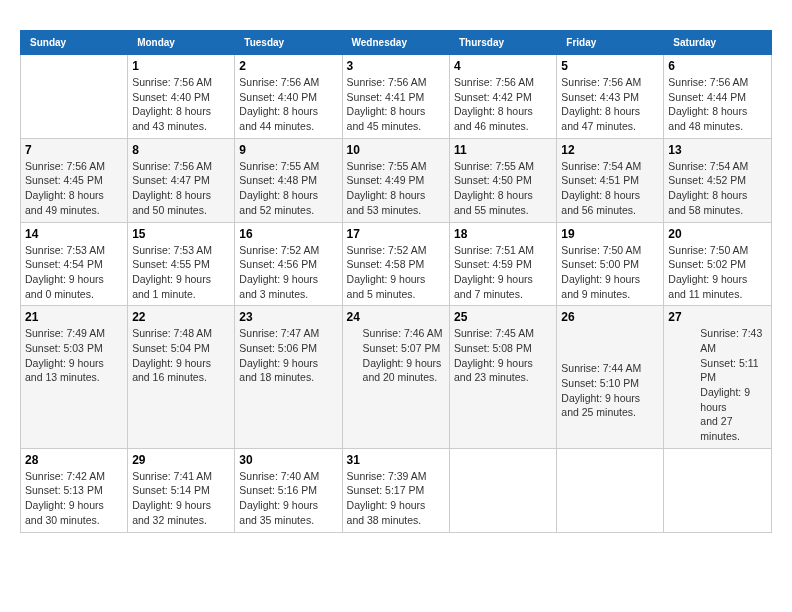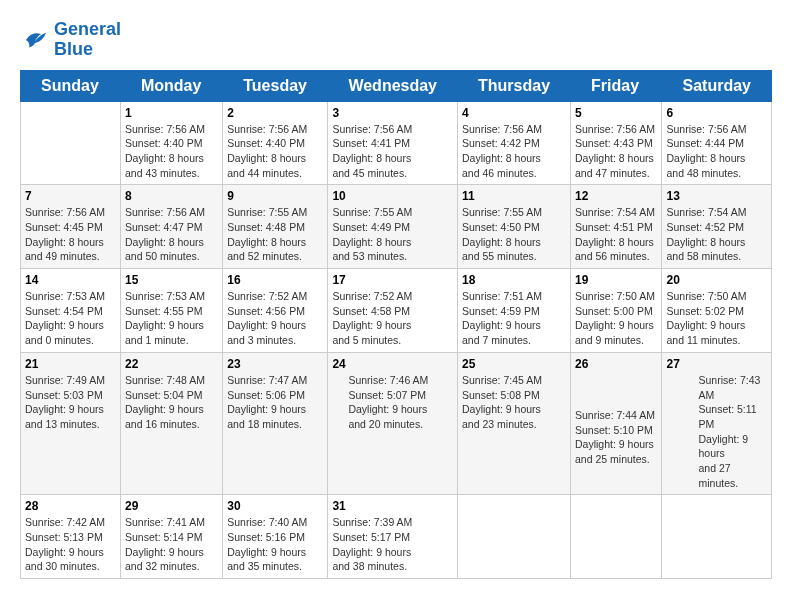--- a/index.html
+++ b/index.html
@@ -47,23 +47,23 @@
       color: #333;
     }
     .calendar {
       width: 100%;
       border-collapse: collapse;
       font-size: 11px;
     }
     .calendar th {
       background-color: #1a6bb5;
       color: #fff;
-      padding: 6px 20px;
+      padding: 6px 9px;
       text-align: left;
-      font-size: 16px;
+      font-size: 10px;
       border: 1px solid #1a6bb5;
     }
     .calendar td {
       border: 1px solid #ccc;
       vertical-align: top;
       padding: 4px;
       width: 108px;
       min-height: 80px;
       background: #fff;
     }
@@ -81,29 +81,20 @@
       line-height: 1.4;
     }
     .empty-cell {
       background: #fff !important;
     }
   </style>
 </head>
 <body>
 
 <div class="header-area">
-  <div class="logo">
-    <svg class="logo-bird" viewBox="0 0 40 40">
-      <path d="M8,20 Q15,8 28,12 Q22,16 20,22 Q25,14 35,10 Q30,22 20,24 Q18,28 12,30 Q14,24 8,20Z" fill="#1a6bb5"></path>
-    </svg>
-    <div>
-      <div class="logo-text"><span>General</span></div>
-      <div class="logo-text"><span>Blue</span></div>
-    </div>
-  </div>
 </div>
 
 <table class="calendar">
   <thead>
     <tr>
     <th>Sunday</th>
         <th>Monday</th>
         <th>Tuesday</th>
         <th>Wednesday</th>
         <th>Thursday</th>

